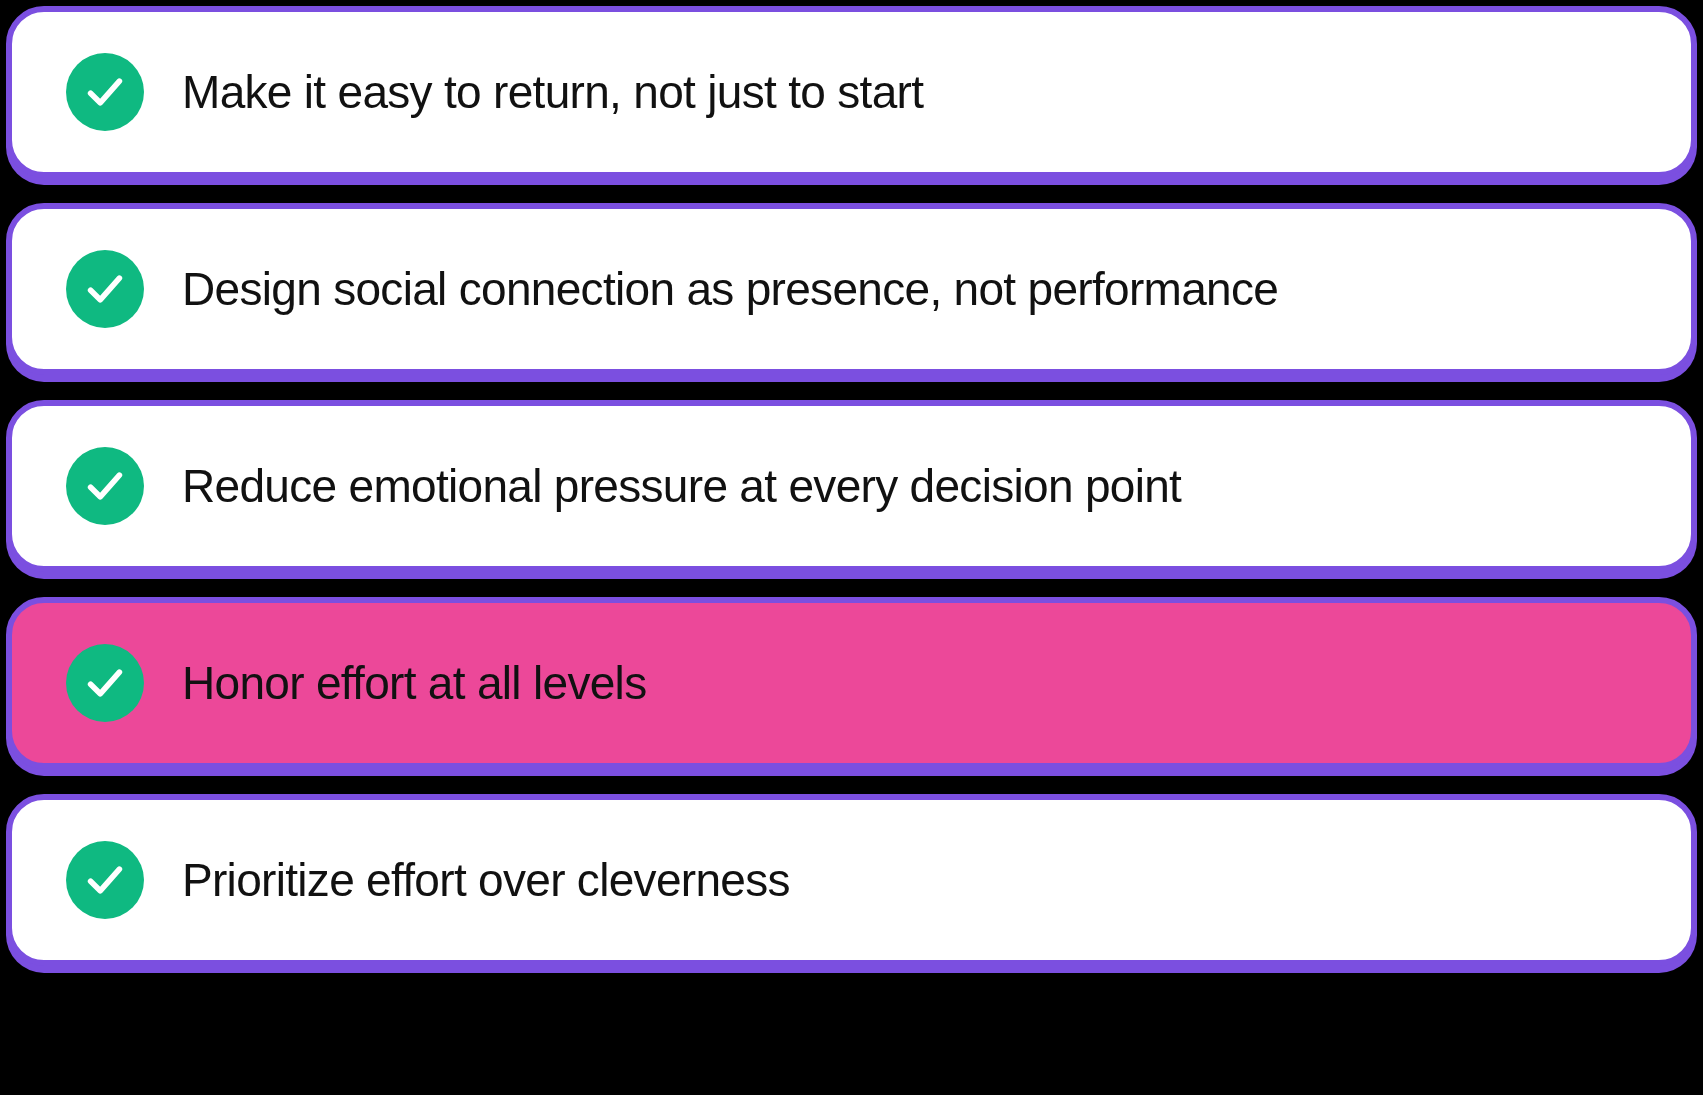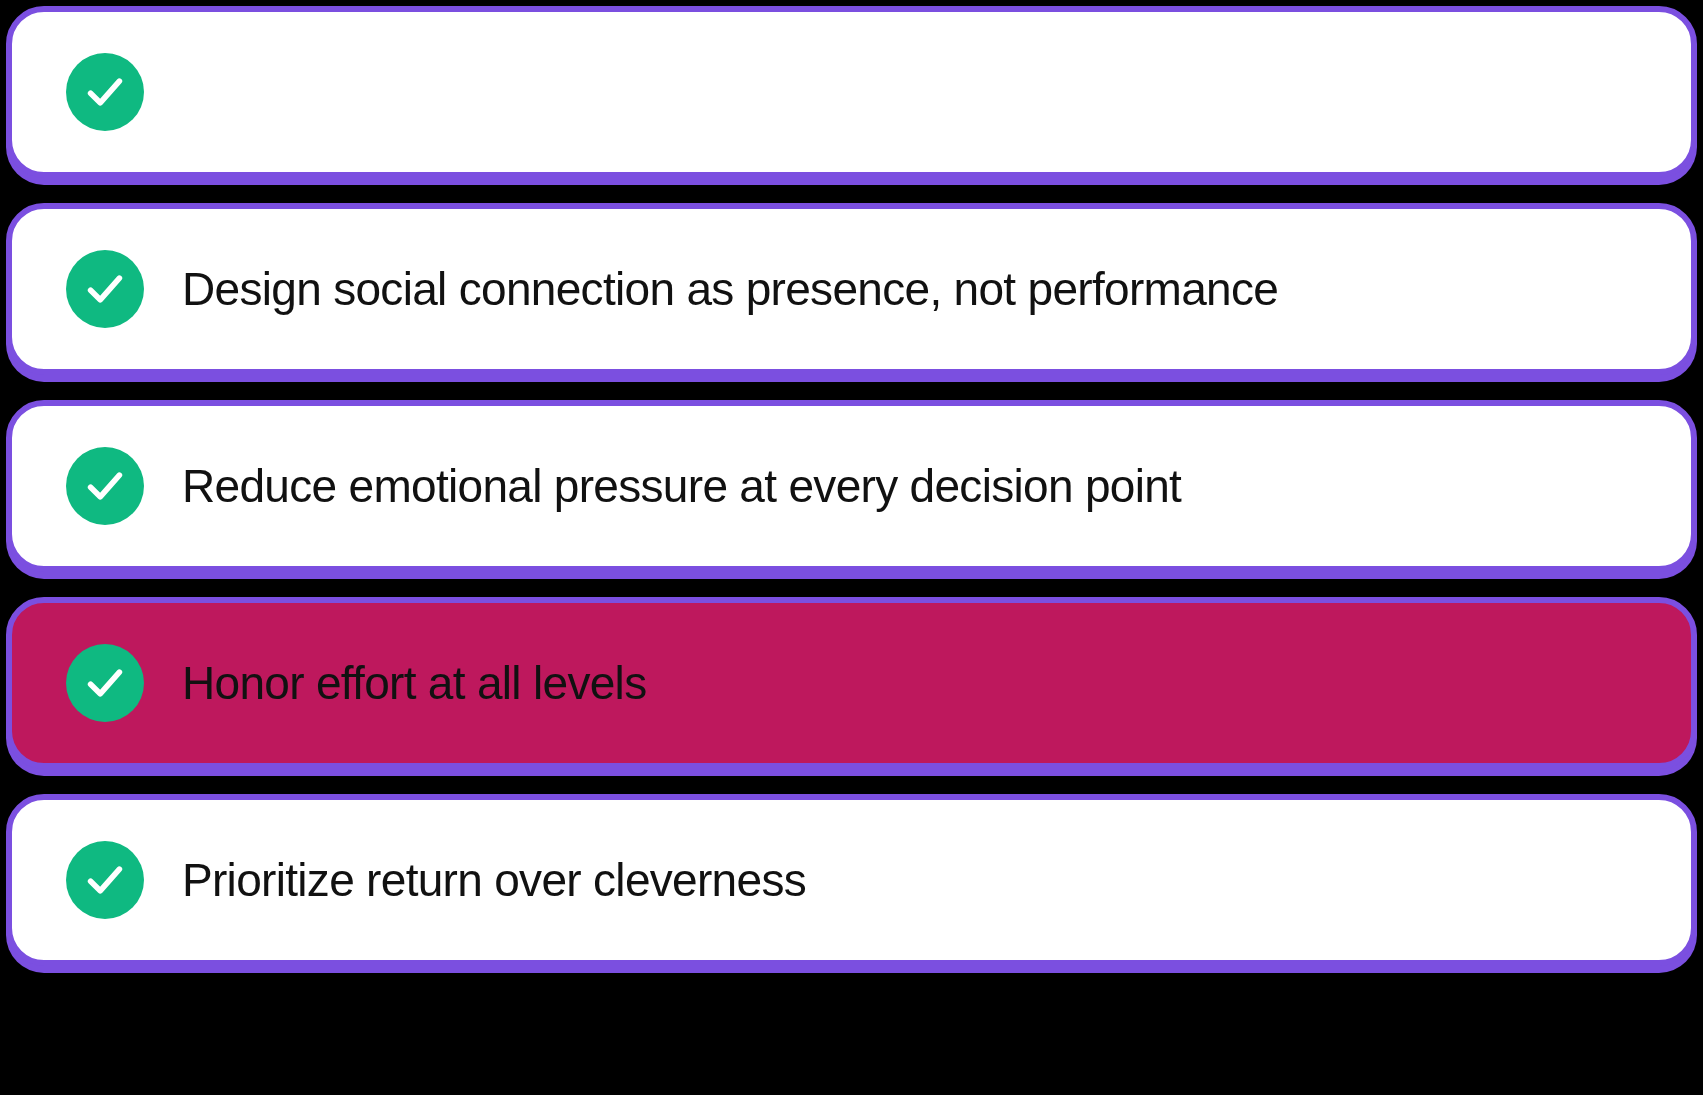--- a/index.html
+++ b/index.html
@@ -82,52 +82,53 @@
 
 <div id="stage" style="background: rgb(0, 0, 0);">
   <div id="card-list">
 
     <div class="checklist-card" style="--accent: #7B4FE0; background: rgb(255, 255, 255);">
       <span class="check-badge" style="--check: #0FB981;">
         <svg viewBox="0 0 24 24" aria-hidden="true">
           <path d="M4.8 12.6 L9.6 17.4 L19.2 6.6" fill="none" stroke="#FFFFFF" stroke-width="2.8" stroke-linecap="round" stroke-linejoin="round"></path>
         </svg>
       </span>
+      <span class="card-label" style="--ink: #111111;">Make it easy to return, not just to start</span>
     </div>
 
     <div class="checklist-card" style="--accent: #7B4FE0; background: rgb(255, 255, 255);">
       <span class="check-badge" style="--check: #0FB981;">
         <svg viewBox="0 0 24 24" aria-hidden="true">
           <path d="M4.8 12.6 L9.6 17.4 L19.2 6.6" fill="none" stroke="#FFFFFF" stroke-width="2.8" stroke-linecap="round" stroke-linejoin="round"></path>
         </svg>
       </span>
       <span class="card-label" style="--ink: #111111;">Design social connection as presence, not performance</span>
     </div>
 
     <div class="checklist-card" style="--accent: #7B4FE0; background: rgb(255, 255, 255);">
       <span class="check-badge" style="--check: #0FB981;">
         <svg viewBox="0 0 24 24" aria-hidden="true">
           <path d="M4.8 12.6 L9.6 17.4 L19.2 6.6" fill="none" stroke="#FFFFFF" stroke-width="2.8" stroke-linecap="round" stroke-linejoin="round"></path>
         </svg>
       </span>
       <span class="card-label" style="--ink: #111111;">Reduce emotional pressure at every decision point</span>
     </div>
 
-    <div class="checklist-card" style="--accent: #7B4FE0; background: #be185d;">
+    <div class="checklist-card" style="--accent: #7B4FE0; background: #ec4899;">
       <span class="check-badge" style="--check: #0FB981;">
         <svg viewBox="0 0 24 24" aria-hidden="true">
           <path d="M4.8 12.6 L9.6 17.4 L19.2 6.6" fill="none" stroke="#FFFFFF" stroke-width="2.8" stroke-linecap="round" stroke-linejoin="round"></path>
         </svg>
       </span>
       <span class="card-label" style="--ink: #111111;">Honor effort at all levels</span>
     </div>
 
     <div class="checklist-card" style="--accent: #7B4FE0; background: rgb(255, 255, 255);">
       <span class="check-badge" style="--check: #0FB981;">
         <svg viewBox="0 0 24 24" aria-hidden="true">
           <path d="M4.8 12.6 L9.6 17.4 L19.2 6.6" fill="none" stroke="#FFFFFF" stroke-width="2.8" stroke-linecap="round" stroke-linejoin="round"></path>
         </svg>
       </span>
-      <span class="card-label" style="--ink: #111111;">Prioritize return over cleverness</span>
+      <span class="card-label" style="--ink: #111111;">Prioritize effort over cleverness</span>
     </div>
 
   </div>
 </div>
 
 </body></html>

